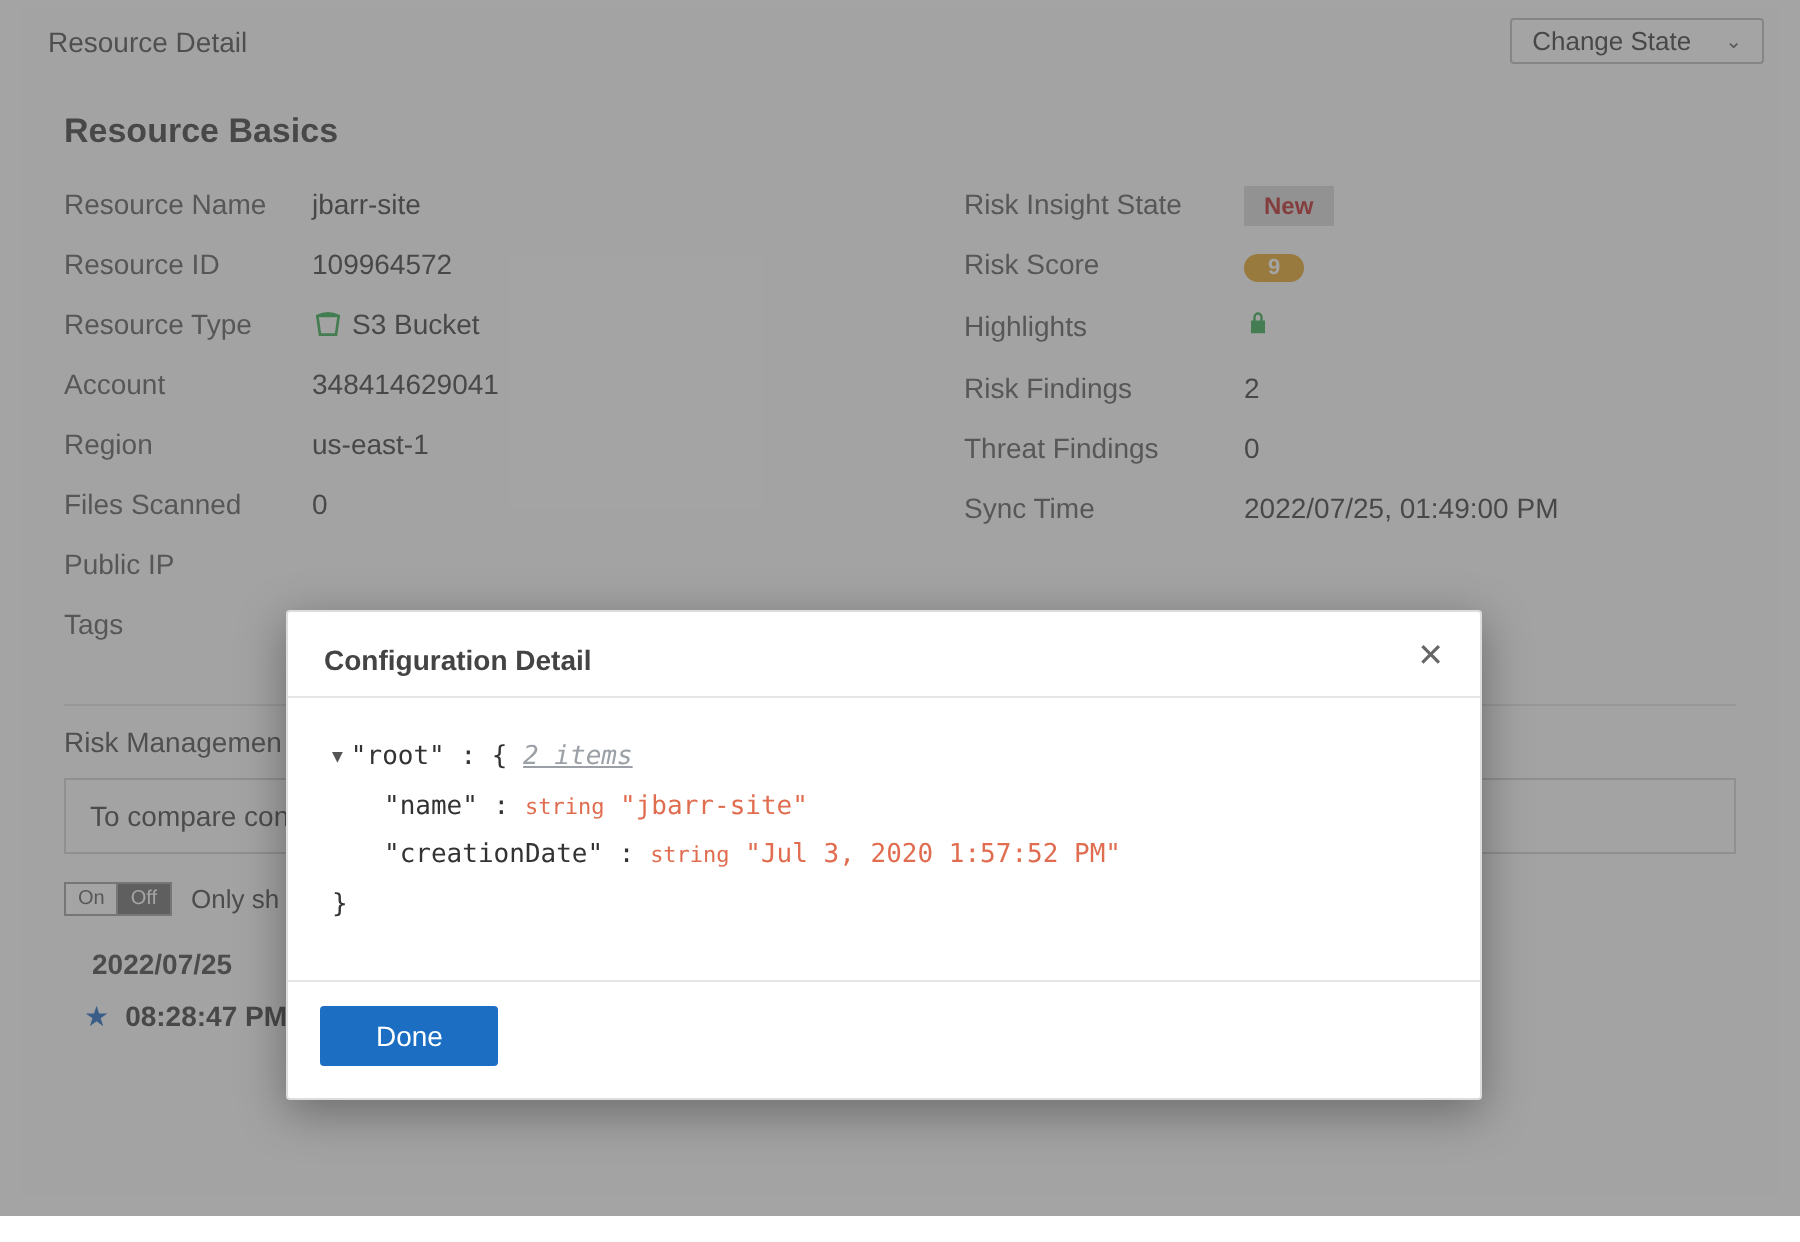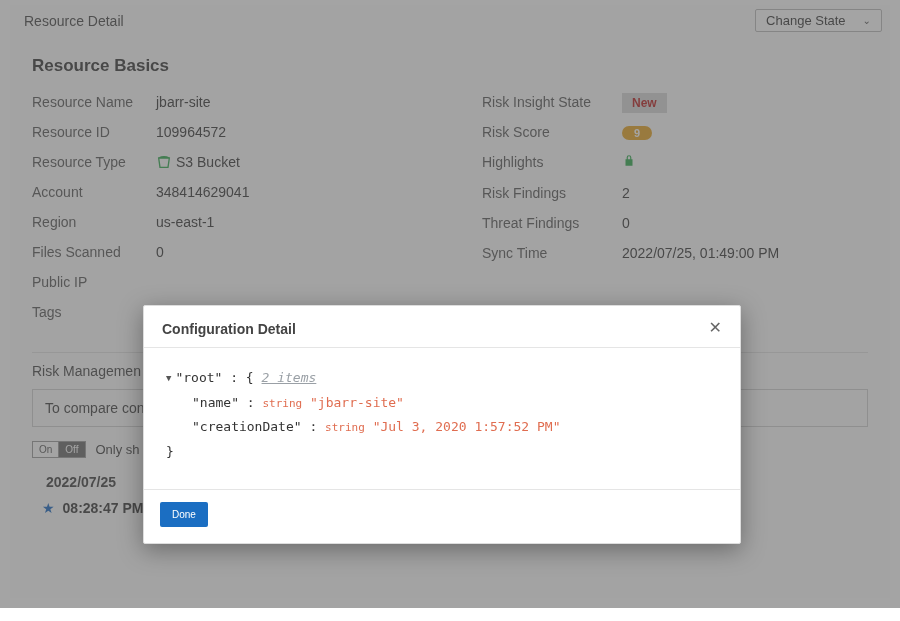--- a/index.html
+++ b/index.html
@@ -158,21 +158,21 @@
   .jkey { color:#333;}
   .jmeta { color:#9aa0a6; font-style: italic; text-decoration: underline;}
   .jtype { color:#e06d50; font-size:11px; font-style: normal;}
   .jstr { color:#e06d50;}
   .indent1 { padding-left: 26px;}
   .modal-footer {
     padding: 12px 16px 16px;
   }
   .btn-done {
     background:#1b6ec2; color:#fff; border:0;
-    padding:7px 12px; font-size:10px; border-radius:2px;
+    padding:7px 28px; font-size:14px; border-radius:2px;
     cursor:pointer;
   }
 </style>
 </head>
 <body>
 
 <div class="page">
   <div class="backdrop">
     <div class="backdrop-inner">
       <div class="title-row">

